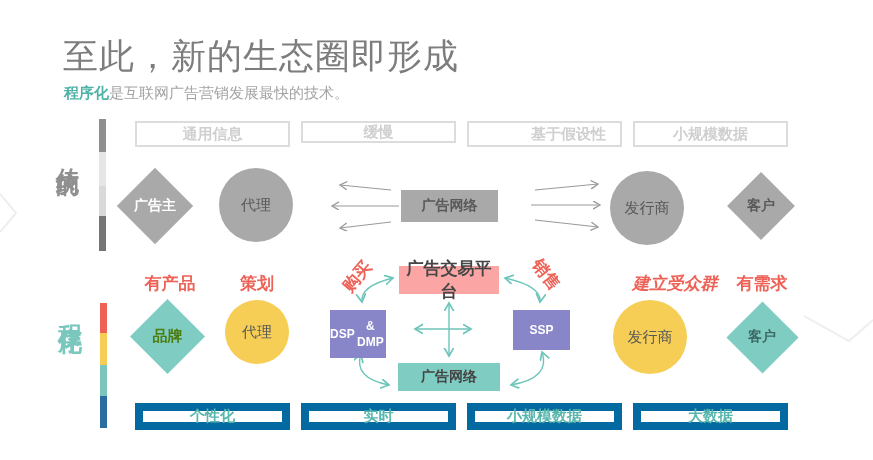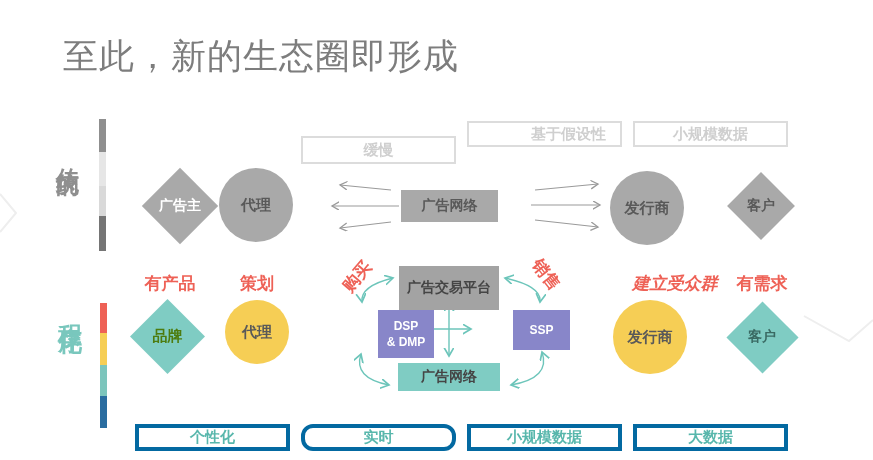--- a/index.html
+++ b/index.html
@@ -8,29 +8,29 @@
     font-family:"Liberation Sans","DejaVu Sans",sans-serif;
   }
   .abs{position:absolute;}
   
   .title{left:63px;top:33px;font-size:35px;color:#7d7d7d;letter-spacing:1px;font-weight:400;}
   .subtitle{left:64px;top:84px;font-size:15px;color:#a3a3a3;}
   .subtitle .hl{color:#4db3a8;font-weight:bold;}
   
   .attr-box{display:flex;align-items:center;justify-content:center;font-weight:bold;font-size:15px;box-sizing:border-box;background:#fff;}
   .attr-box.trad{border:2px solid #dcdcdc;color:#cfcfcf;}
-  .attr-box.prog{border:4px solid #0369a1;color:#58b7ac;margin-top:21px;}
+  .attr-box.prog{border:8px solid #0369a1;color:#58b7ac;}
   
   .vbar{width:7px;}
   .vbar div{width:100%;}
   .side-label{writing-mode:vertical-rl;text-orientation:upright;letter-spacing:3px;line-height:1;}
   .side-label.trad{color:#8f8f8f;font-size:23px;font-weight:bold;}
   .side-label.prog{color:#79c7bd;font-size:24px;font-weight:bold;}
   
-  .circle{border-radius:50%;display:flex;align-items:center;justify-content:center;font-weight:bold;text-align:left;}
+  .circle{border-radius:50%;display:flex;align-items:center;justify-content:center;font-weight:normal;text-align:left;}
   .rect-node{display:flex;align-items:center;justify-content:center;font-weight:bold;text-align:center;}
   .diamond{display:flex;align-items:center;justify-content:center;}
   .diamond .shape{position:absolute;inset:0;margin:auto;transform:rotate(45deg);}
   .diamond .lbl{position:relative;z-index:1;font-weight:bold;}
   
   .role{color:#ee6156;font-weight:bold;font-size:17px;text-align:center;}
   svg{position:absolute;left:0;top:0;pointer-events:none;}
 </style>
 </head>
 <body>
@@ -69,34 +69,38 @@
       <path d="M 361 354 Q 353 378 389 385" marker-start="url(#mt)" marker-end="url(#mt)"></path>
       <path d="M 542 352 Q 551 378 511 385" marker-start="url(#mt)" marker-end="url(#mt)"></path>
     </g>
     <g stroke="#6cc5ba" stroke-width="1.4" fill="none">
       <path d="M 449 303 L 449 356" marker-start="url(#mt)" marker-end="url(#mt)"></path>
       <path d="M 415 329 L 471 329" marker-start="url(#mt)" marker-end="url(#mt)"></path>
     </g>
   </svg>
 
   <div class="abs title">至此，新的生态圈即形成</div>
+  <div class="abs subtitle">
+    <span class="hl">程序化</span><span>是互联网广告营销发展最快的技术。</span>
+  </div>
 
   <div class="abs side-label trad" style="left:56px;top:150px;height:100px;">传统的</div>
   <div class="abs vbar" style="left:99px;top:119px;height:132px;">
     <div style="height:33px;background:#8f8f8f;"></div>
     <div style="height:34px;background:#e6e6e6;"></div>
     <div style="height:30px;background:#d9d9d9;"></div>
     <div style="height:35px;background:#757575;"></div>
   </div>
 
-  <div class="abs attr-box trad" style="left:301px;top:136px;width:155px;height:28px;">缓慢</div>
+  <div class="abs attr-box trad" style="left:135px;top:121px;width:155px;height:26px;">通用信息</div>
+  <div class="abs attr-box trad" style="left:301px;top:121px;width:155px;height:22px;">缓慢</div>
   <div class="abs attr-box trad" style="left:467px;top:121px;width:155px;height:26px;padding-left:48px;">基于假设性</div>
   <div class="abs attr-box trad" style="left:633px;top:121px;width:155px;height:26px;">小规模数据</div>
 
-  <div class="abs diamond" style="left:142px;top:168px;width:76px;height:76px;">
+  <div class="abs diamond" style="left:117px;top:168px;width:76px;height:76px;">
     <div class="shape" style="width:54px;height:54px;background:#a9a9a9;"></div>
     <span class="lbl" style="color:#ffffff;font-size:14px;">广告主</span>
   </div>
   <div class="abs circle" style="left:219px;top:168px;width:74px;height:74px;background:#a9a9a9;color:#595959;font-size:15px;">代理</div>
   <div class="abs rect-node" style="left:401px;top:190px;width:97px;height:32px;background:#a9a9a9;color:#595959;font-size:14px;">广告网络</div>
   <div class="abs circle" style="left:610px;top:171px;width:74px;height:74px;background:#a9a9a9;color:#595959;font-size:15px;">发行商</div>
   <div class="abs diamond" style="left:727px;top:172px;width:68px;height:68px;">
     <div class="shape" style="width:48px;height:48px;background:#a9a9a9;"></div>
     <span class="lbl" style="color:#595959;font-size:14px;">客户</span>
   </div>
@@ -109,40 +113,40 @@
     <div style="height:32px;background:#2a6da0;"></div>
   </div>
 
   <div class="abs role" style="left:120px;top:272px;width:100px;">有产品</div>
   <div class="abs role" style="left:207px;top:272px;width:100px;">策划</div>
   <div class="abs role" style="left:330px;top:265px;width:54px;transform:rotate(-50deg);">购买</div>
   <div class="abs role" style="left:519px;top:263px;width:54px;transform:rotate(52deg);">销售</div>
   <div class="abs role" style="left:615px;top:272px;width:120px;font-style:italic;">建立受众群</div>
   <div class="abs role" style="left:712px;top:272px;width:100px;">有需求</div>
 
-  <div class="abs rect-node" style="left:399px;top:266px;width:100px;height:44px;background:#a3a3a3;color:#454545;font-size:14px;">广告交易平台</div>
+  <div class="abs rect-node" style="left:399px;top:266px;width:100px;height:28px;background:#fca5a5;color:#454545;font-size:17px;">广告交易平台</div>
 
   <div class="abs diamond" style="left:130px;top:299px;width:75px;height:75px;">
     <div class="shape" style="width:53px;height:53px;background:#7fccc3;"></div>
     <span class="lbl" style="color:#4d7c0f;font-size:15px;">品牌</span>
   </div>
   <div class="abs circle" style="left:225px;top:300px;width:64px;height:64px;background:#f6ce55;color:#595959;font-size:15px;">代理</div>
 
-  <div class="abs rect-node" style="left:330px;top:310px;width:56px;height:48px;background:#8886c9;color:#ffffff;font-size:12px;line-height:1.35;flex-direction:column;margin-left:48px;">
+  <div class="abs rect-node" style="left:330px;top:310px;width:56px;height:48px;background:#8886c9;color:#ffffff;font-size:12px;line-height:1.35;flex-direction:row;">
     <span>DSP</span>
     <span>&amp; DMP</span>
   </div>
   <div class="abs rect-node" style="left:513px;top:310px;width:57px;height:40px;background:#8886c9;color:#ffffff;font-size:12px;">SSP</div>
 
   <div class="abs rect-node" style="left:398px;top:363px;width:102px;height:28px;background:#7fccc3;color:#454545;font-size:14px;">广告网络</div>
 
   <div class="abs circle" style="left:613px;top:300px;width:74px;height:74px;background:#f6ce55;color:#595959;font-size:15px;">发行商</div>
   <div class="abs diamond" style="left:726px;top:301px;width:72px;height:72px;">
     <div class="shape" style="width:51px;height:51px;background:#7fccc3;"></div>
     <span class="lbl" style="color:#3a6a63;font-size:14px;">客户</span>
   </div>
 
   <div class="abs attr-box prog" style="left:135px;top:403px;width:155px;height:27px;">个性化</div>
-  <div class="abs attr-box prog" style="left:301px;top:403px;width:155px;height:27px;border-radius:12px;">实时</div>
+  <div class="abs attr-box prog" style="left:301px;top:403px;width:155px;height:27px;">实时</div>
   <div class="abs attr-box prog" style="left:467px;top:403px;width:155px;height:27px;">小规模数据</div>
   <div class="abs attr-box prog" style="left:633px;top:403px;width:155px;height:27px;">大数据</div>
 
 </div>
 
 </body></html>

